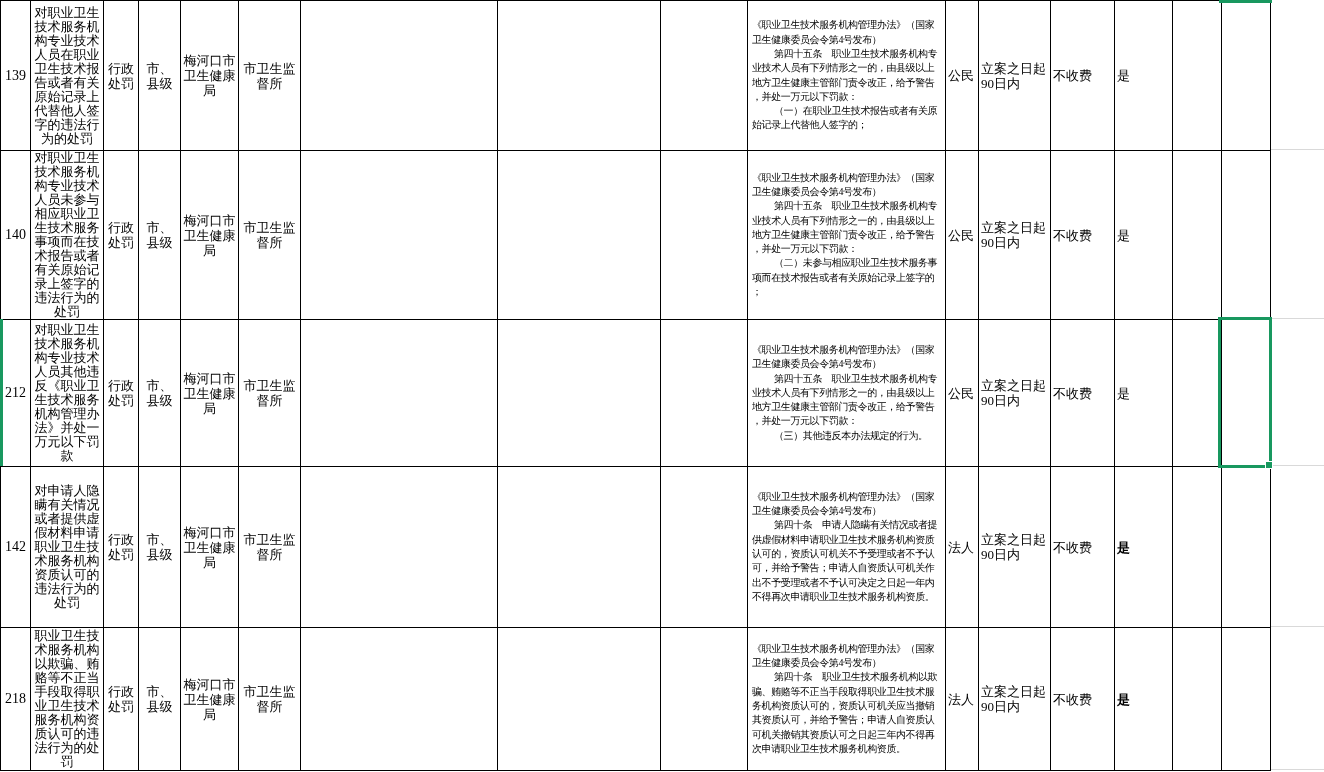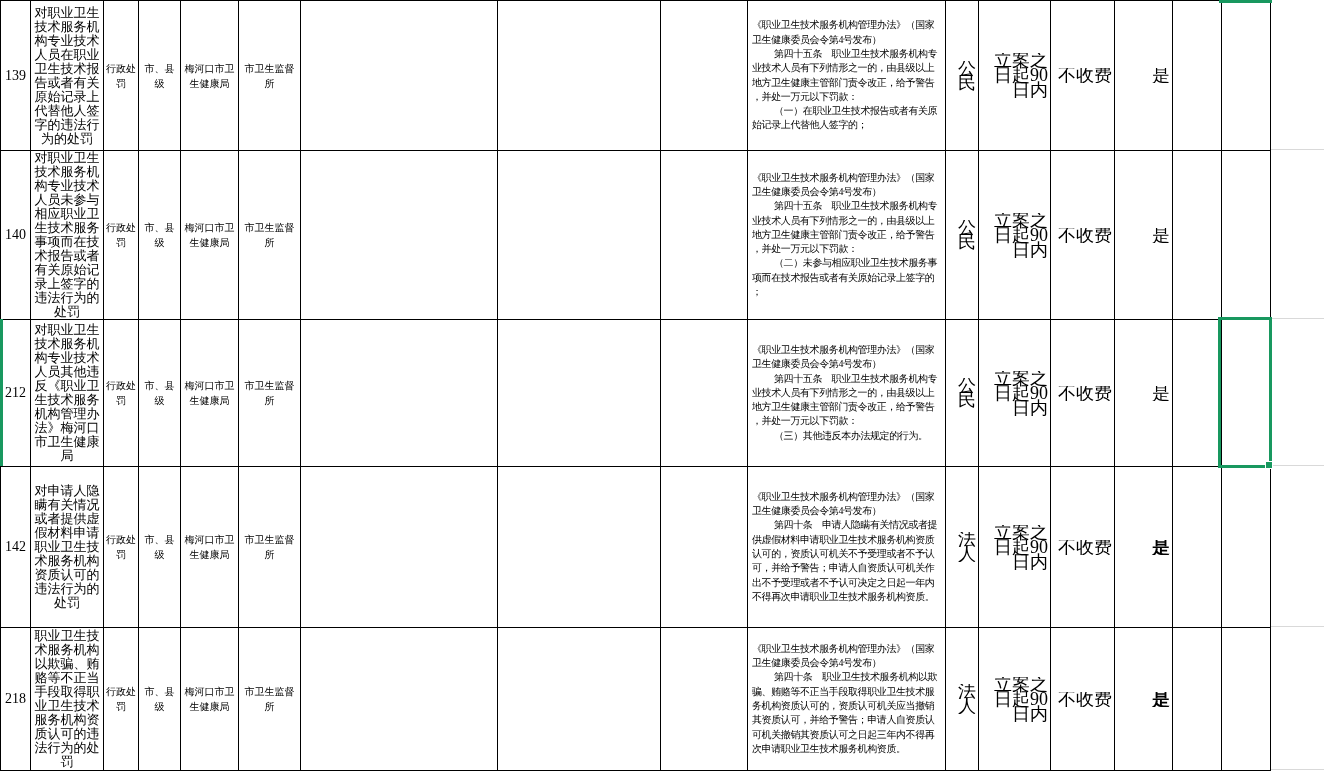--- a/index.html
+++ b/index.html
@@ -23,26 +23,26 @@
     padding:0;
     overflow:hidden;
   }
   .cellbox{
     overflow:hidden;
     word-break:break-all;
     line-break:anywhere;
   }
   td.c-num .cellbox{text-align:center;font-size:14px;line-height:14px;padding:0 1px;}
   td.c-desc .cellbox{text-align:center;font-size:13px;line-height:14px;padding:0 3px;}
-  td.c-small .cellbox{text-align:center;font-size:10px;line-height:15px;padding:0 2px;}
+  td.c-small .cellbox{text-align:center;font-size:13px;line-height:15px;padding:0 2px;}
   td.c-legal .cellbox{text-align:left;font-size:10px;line-height:14.3px;letter-spacing:-0.4px;padding:1px 4px;}
   td.c-legal p{margin:0;}
   td.c-legal p.ind{text-indent:2.2em;}
   td.c-legal p:empty{display:none;}
-  td.c-mid .cellbox{text-align:right;font-size:18px;line-height:15px;padding:0 2px;}
+  td.c-mid .cellbox{text-align:left;font-size:13px;line-height:15px;padding:0 2px;}
   .bold{font-weight:bold;}
   
   .gridline-stub{
     position:absolute;left:1271px;width:53px;height:1px;background:#d9d9d9;
   }
   
   .sel-top-strip{position:absolute;background:var(--selgreen);}
   .sel-box{position:absolute;border:3px solid var(--selgreen);box-sizing:border-box;background:transparent;}
   .sel-left-bar{position:absolute;background:var(--selgreen);}
   .fill-handle{position:absolute;width:8px;height:8px;background:var(--selgreen);border:1px solid #fff;box-sizing:border-box;}
@@ -158,21 +158,21 @@
             <div class="cellbox online-box">是</div>
           </td>
       <td class="c-mid"></td>
       <td class="c-mid"></td>
     </tr>
         <tr style="height: 147px;">
       <td class="c-num">
             <div class="cellbox">212</div>
           </td>
       <td class="c-desc">
-            <div class="cellbox">对职业卫生技术服务机构专业技术人员其他违反《职业卫生技术服务机构管理办法》梅河口市卫生健康局</div>
+            <div class="cellbox">对职业卫生技术服务机构专业技术人员其他违反《职业卫生技术服务机构管理办法》并处一万元以下罚款</div>
           </td>
       <td class="c-small">
             <div class="cellbox">行政处罚</div>
           </td>
       <td class="c-small">
             <div class="cellbox">市、县级</div>
           </td>
       <td class="c-small">
             <div class="cellbox">梅河口市卫生健康局</div>
           </td>

